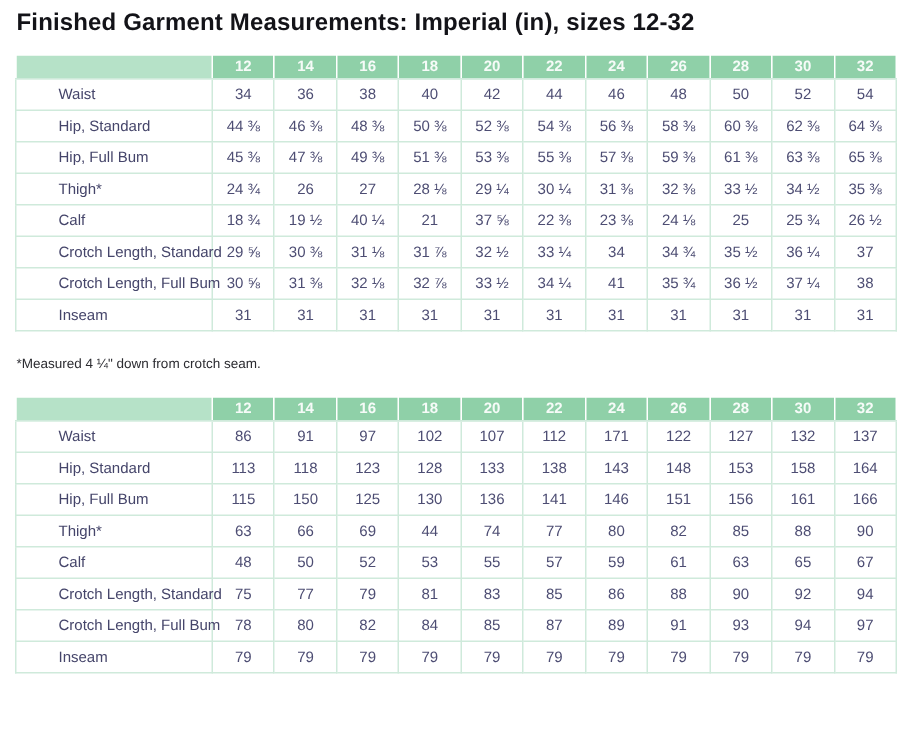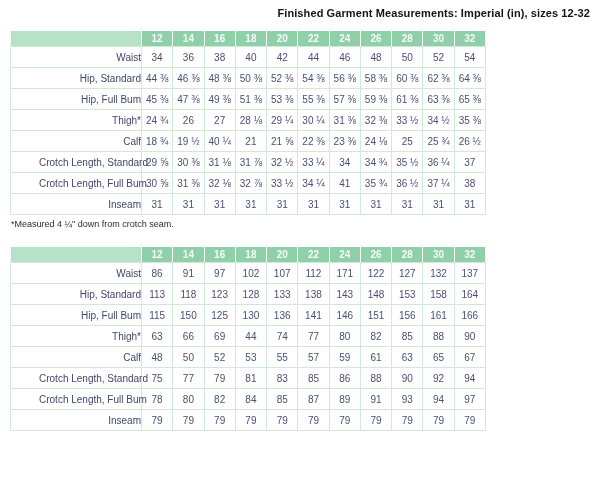--- a/index.html
+++ b/index.html
@@ -4,32 +4,31 @@
 <style>
   * { margin: 0; padding: 0; box-sizing: border-box; }
   html, body { background: #ffffff; }
   body {
     width: 600px; height: 491px;
     font-family: "Liberation Sans", "DejaVu Sans", sans-serif;
     padding: 7px 10px 0 10px;
     overflow: hidden;
   }
   .section-title {
-    font-size: 11px;
+    font-size: 16px;
     font-weight: 700;
     color: #131318;
     letter-spacing: 0.1px;
     margin: 0 0 11px 1px;
-    text-align: right;
   }
   table.size-chart {
     border-collapse: collapse;
     table-layout: fixed;
-    width: 476px;
-    margin-bottom: 4px;
+    width: 588px;
+    margin-bottom: 16px;
   }
   table.size-chart thead th {
     background: #8fd0a8;
     color: #f6fbf8;
     font-size: 10px;
     font-weight: 700;
     height: 16px;
     text-align: center;
     border: 1px solid #ffffff;
     border-bottom: 1px solid #cfeadb;
@@ -42,21 +41,21 @@
     border: 1px solid #cfeadb;
     background: #ffffff;
     color: #4d4d73;
     font-size: 10px;
     height: 21px;
     text-align: center;
     vertical-align: middle;
     white-space: nowrap;
   }
   table.size-chart td.rowlabel {
-    text-align: right;
+    text-align: left;
     padding-left: 28px;
     color: #45456a;
   }
   .footnote {
     font-size: 9px;
     color: #2b2b30;
     margin: 0 0 17px 1px;
   }
 </style>
 </head>
@@ -139,21 +138,21 @@
             <td>33 ½</td>
             <td>34 ½</td>
             <td>35 ⅜</td>
           </tr>
           <tr>
             <td class="rowlabel">Calf</td>
             <td>18 ¾</td>
             <td>19 ½</td>
             <td>40 ¼</td>
             <td>21</td>
-            <td>21 ⅝</td>
+            <td>37 ⅝</td>
             <td>22 ⅜</td>
             <td>23 ⅜</td>
             <td>24 ⅛</td>
             <td>25</td>
             <td>25 ¾</td>
             <td>26 ½</td>
           </tr>
           <tr>
             <td class="rowlabel">Crotch Length, Standard</td>
             <td>29 ⅝</td>

